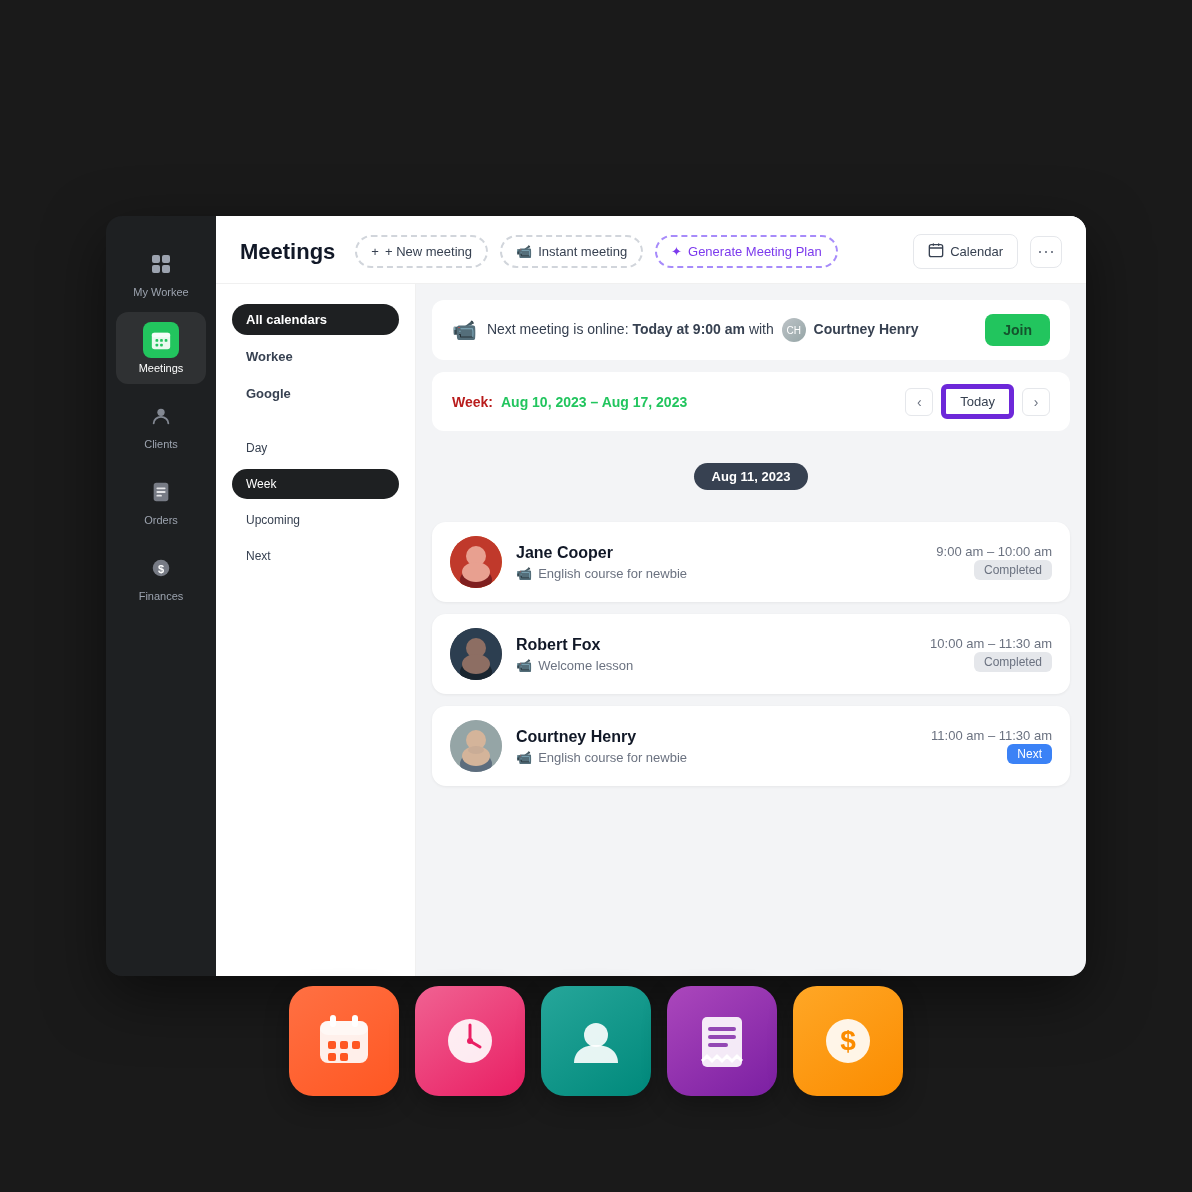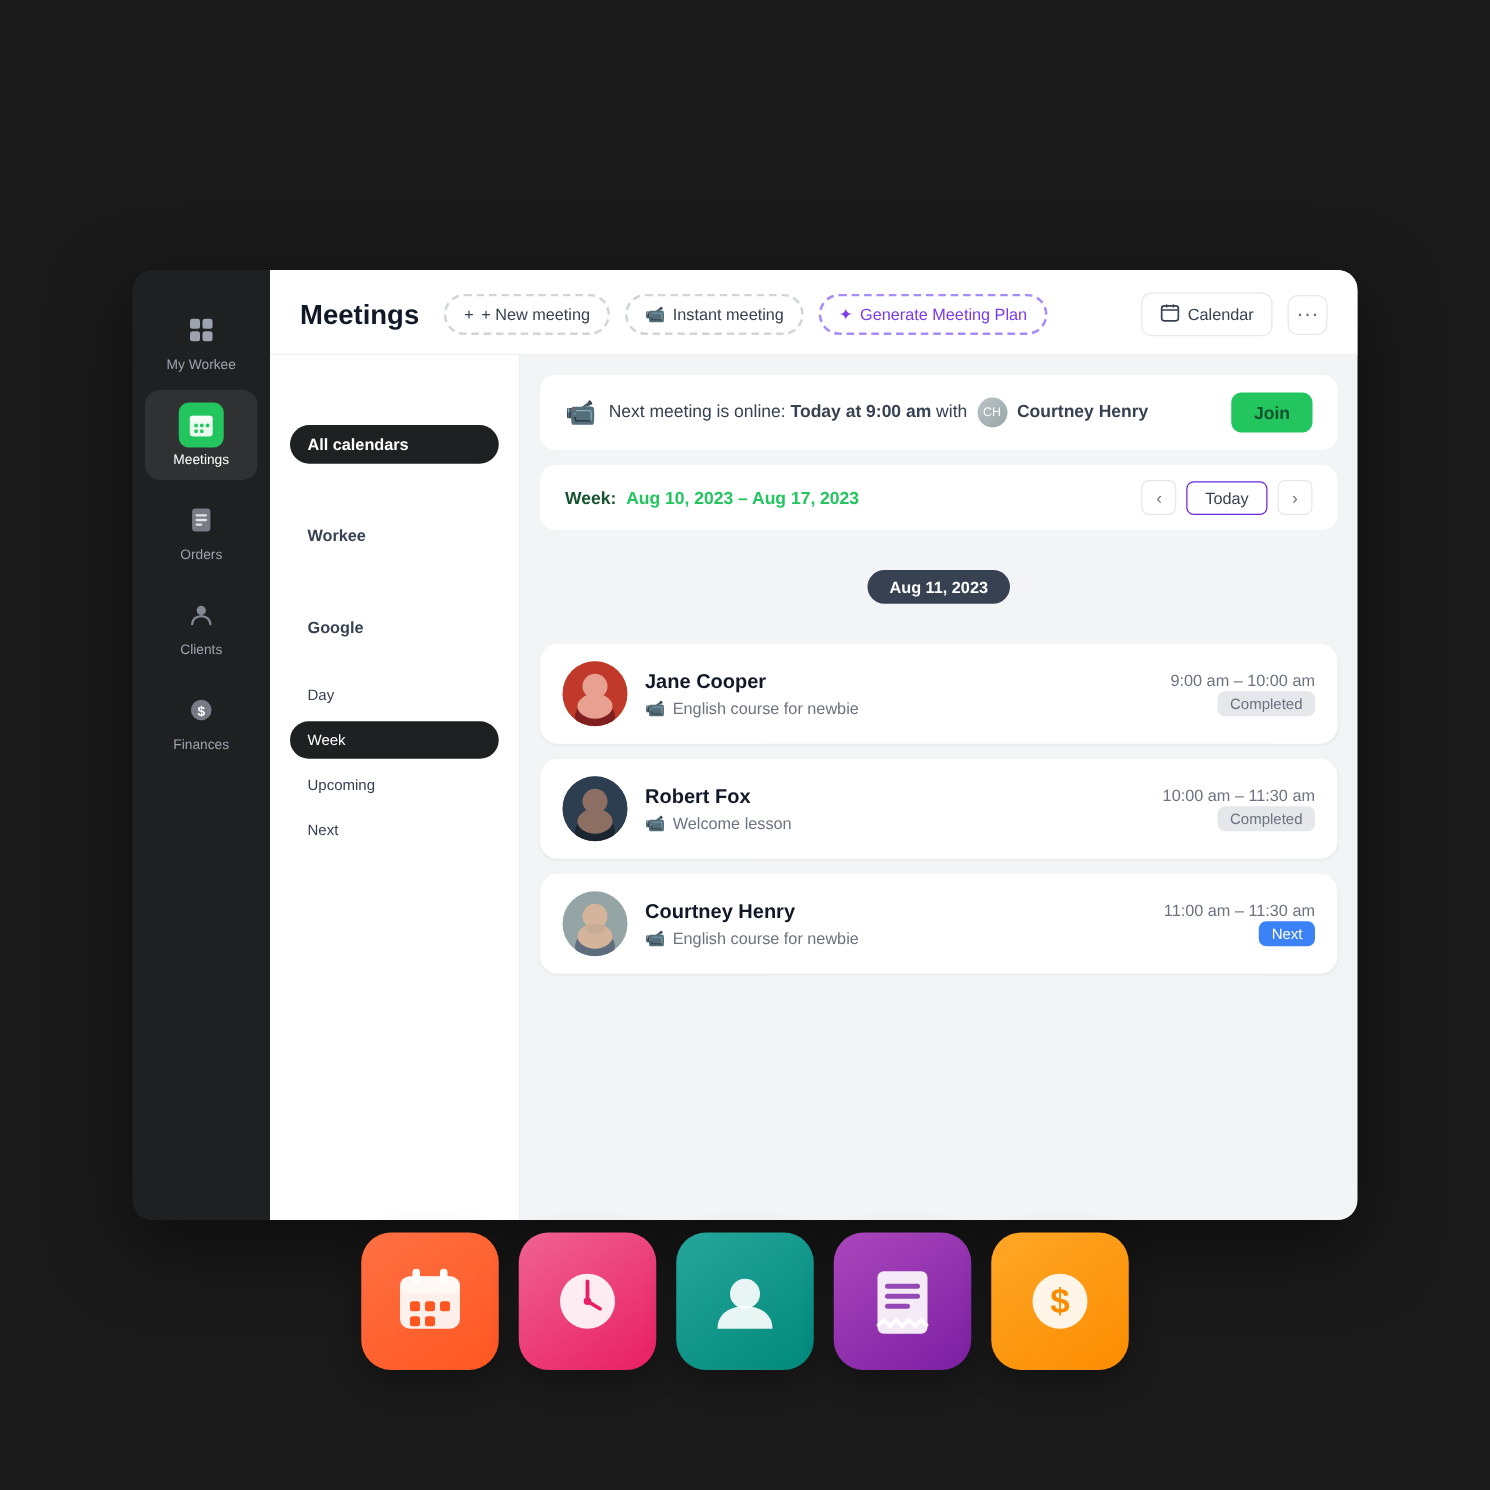--- a/index.html
+++ b/index.html
@@ -162,21 +162,20 @@
       border-right: 1px solid #f0f0f0;
     }
 
     .calendar-tag {
       padding: 8px 14px;
       border-radius: 20px;
       font-size: 13px;
       font-weight: 600;
       cursor: pointer;
       color: #374151;
-      margin-top: 36px;
     }
     .calendar-tag.active {
       background: #1e2022;
       color: #ffffff;
     }
 
     .divider { height: 12px; }
 
     .view-btn {
       padding: 8px 14px;
@@ -235,21 +234,21 @@
       border-radius: 12px;
       padding: 12px 20px;
       display: flex;
       align-items: center;
       gap: 8px;
     }
 
     .week-label {
       font-size: 14px;
       font-weight: 600;
-      color: #14532d;
+      color: #b91c1c;
     }
     .week-range {
       font-size: 14px;
       color: #22c55e;
       font-weight: 600;
     }
 
     .week-spacer { flex: 1; }
 
     .nav-arrow {
@@ -262,21 +261,21 @@
       border: 1px solid #e5e7eb;
       background: transparent;
       cursor: pointer;
       font-size: 14px;
       color: #6b7280;
     }
 
     .today-btn {
       padding: 5px 14px;
       border-radius: 6px;
-      border: 1px solid #6d28d9;
+      border: 5px solid #6d28d9;
       background: transparent;
       font-size: 13px;
       color: #374151;
       cursor: pointer;
     }
 
     
     .date-badge-container {
       display: flex;
       justify-content: center;
@@ -440,37 +439,37 @@
           <rect x="6" y="16" width="3" height="3" rx="1" fill="#22c55e"></rect>
           <rect x="11" y="16" width="3" height="3" rx="1" fill="#22c55e"></rect>
         </svg>
       </div>
       <span class="sidebar-label">Meetings</span>
     </div>
 
     <div class="sidebar-item">
       <div class="sidebar-icon">
         <svg width="22" height="22" viewBox="0 0 24 24" fill="none">
+          <circle cx="12" cy="8" r="4" fill="#9ca3af" opacity="0.8"></circle>
+          <path d="M4 20c0-4 3.6-7 8-7s8 3 8 7" stroke="#9ca3af" stroke-width="2" stroke-linecap="round" fill="none" opacity="0.8"></path>
+        </svg>
+      </div>
+      <span class="sidebar-label">Clients</span>
+    </div>
+
+    <div class="sidebar-item">
+      <div class="sidebar-icon">
+        <svg width="22" height="22" viewBox="0 0 24 24" fill="none">
           <rect x="4" y="2" width="16" height="20" rx="3" fill="#9ca3af" opacity="0.7"></rect>
           <rect x="7" y="7" width="10" height="2" rx="1" fill="white" opacity="0.8"></rect>
           <rect x="7" y="11" width="10" height="2" rx="1" fill="white" opacity="0.8"></rect>
           <rect x="7" y="15" width="6" height="2" rx="1" fill="white" opacity="0.8"></rect>
         </svg>
       </div>
       <span class="sidebar-label">Orders</span>
-    </div>
-
-    <div class="sidebar-item">
-      <div class="sidebar-icon">
-        <svg width="22" height="22" viewBox="0 0 24 24" fill="none">
-          <circle cx="12" cy="8" r="4" fill="#9ca3af" opacity="0.8"></circle>
-          <path d="M4 20c0-4 3.6-7 8-7s8 3 8 7" stroke="#9ca3af" stroke-width="2" stroke-linecap="round" fill="none" opacity="0.8"></path>
-        </svg>
-      </div>
-      <span class="sidebar-label">Clients</span>
     </div>
 
     <div class="sidebar-item">
       <div class="sidebar-icon">
         <svg width="22" height="22" viewBox="0 0 24 24" fill="none">
           <circle cx="12" cy="12" r="9" fill="#9ca3af" opacity="0.7"></circle>
           <text x="12" y="17" text-anchor="middle" font-size="12" font-weight="bold" fill="white">$</text>
         </svg>
       </div>
       <span class="sidebar-label">Finances</span>

